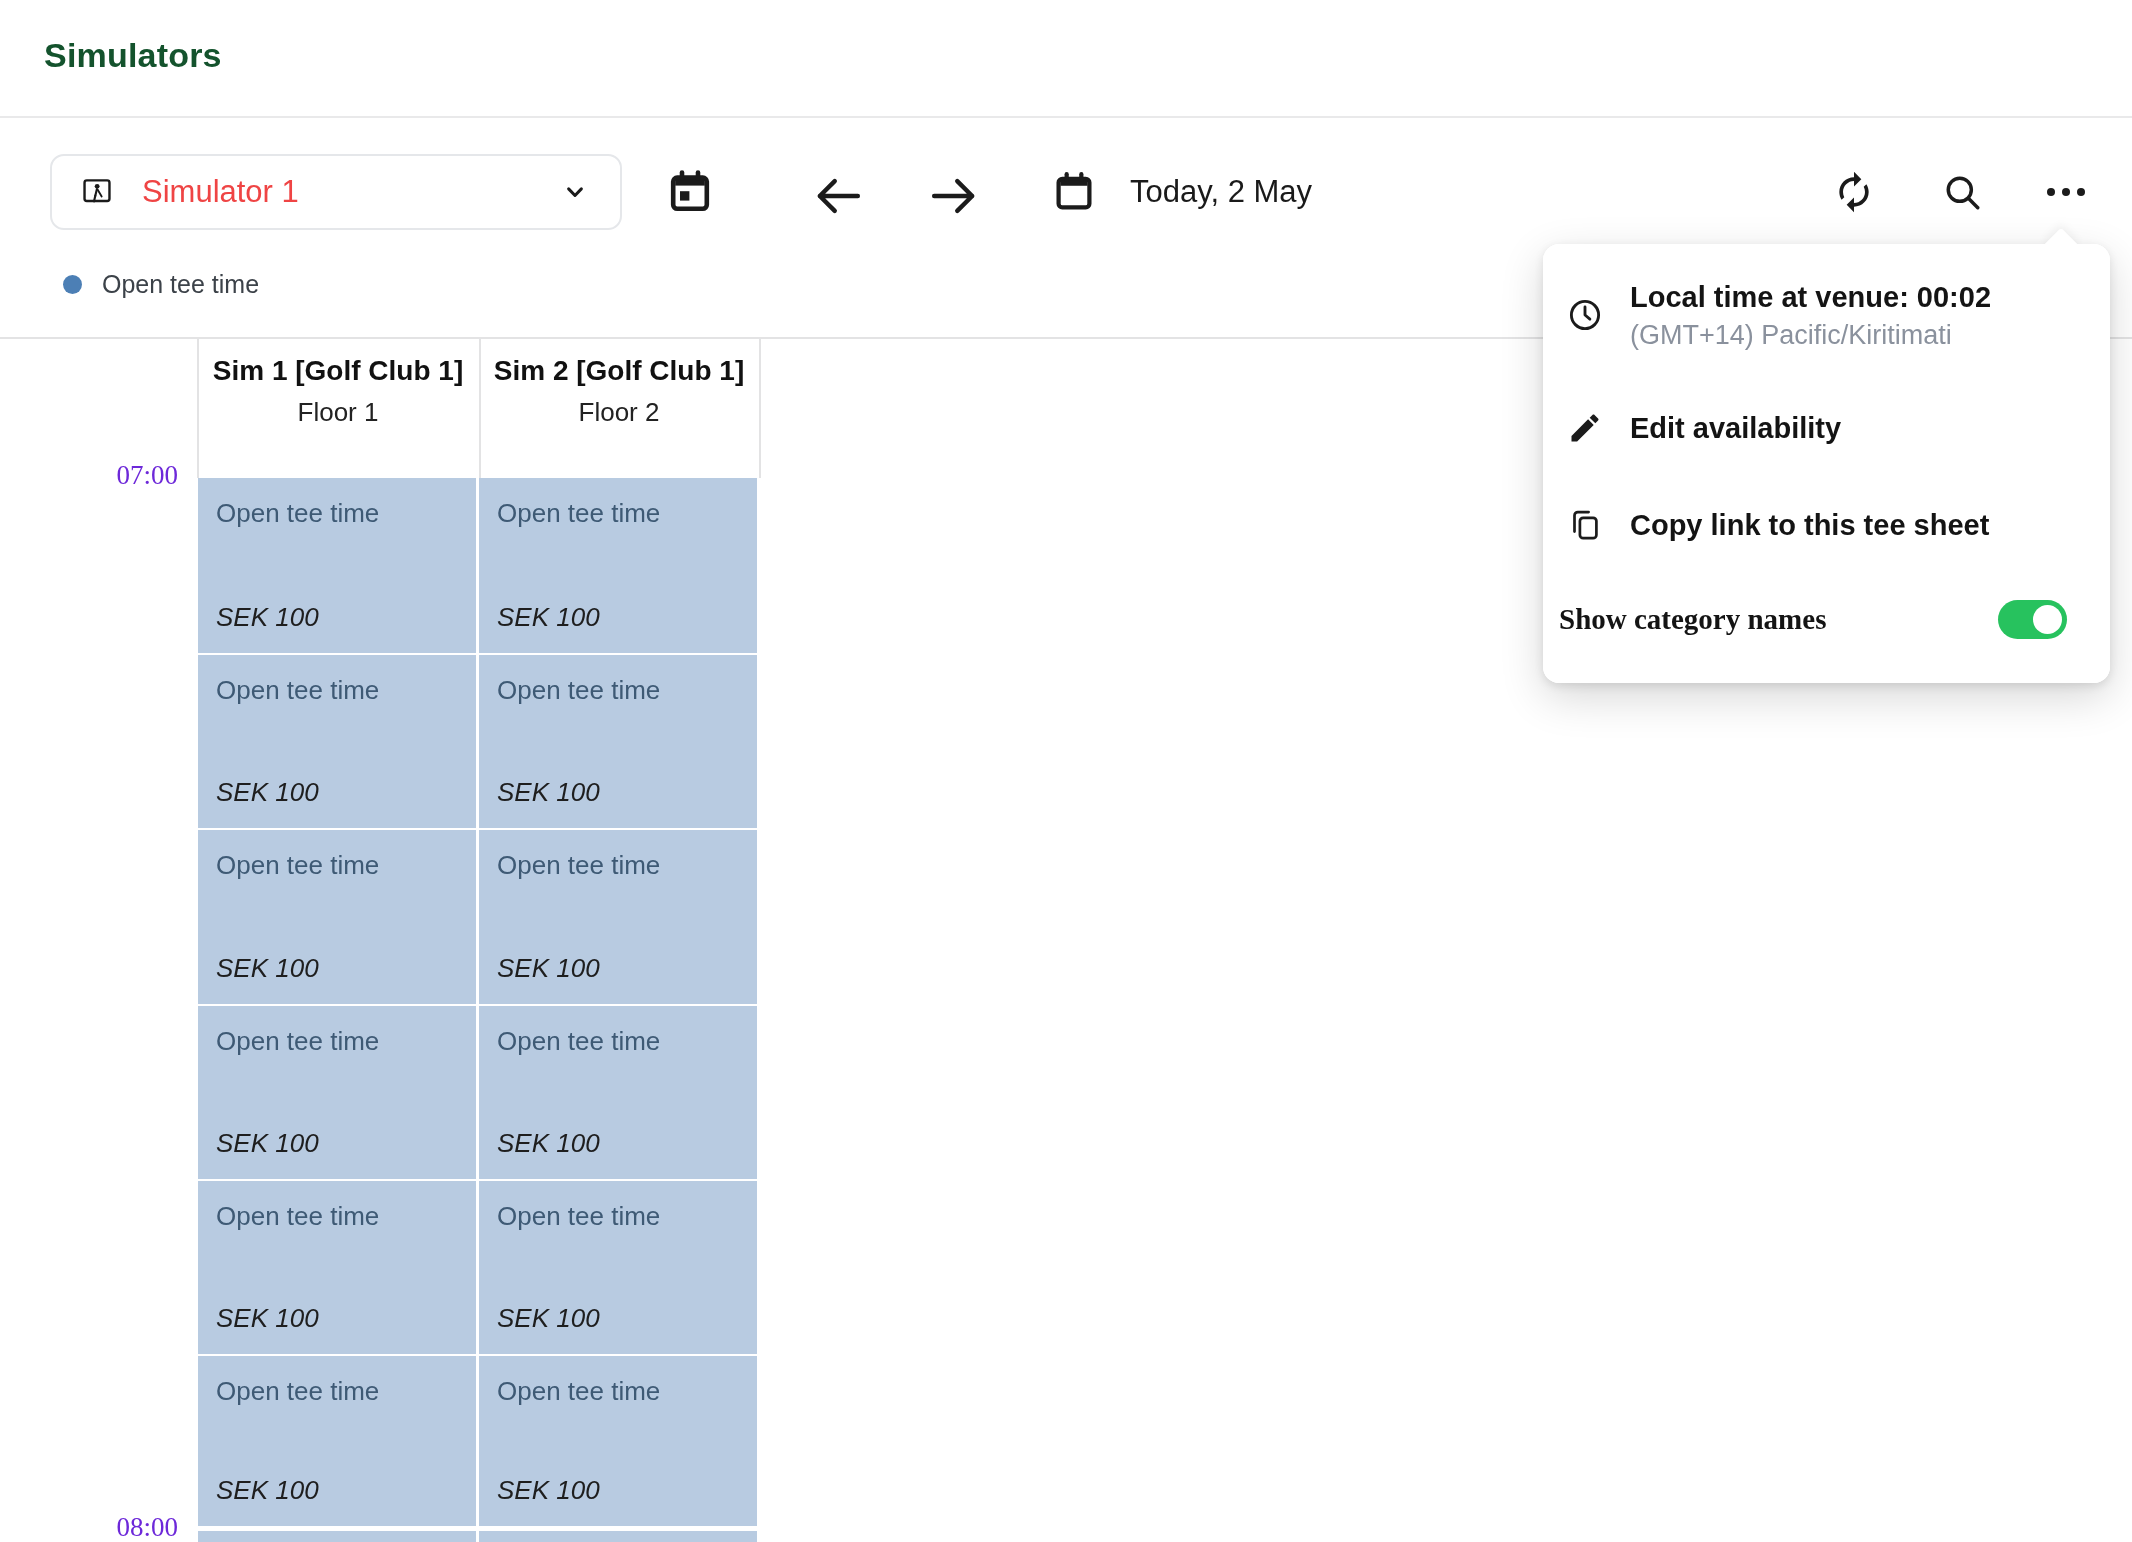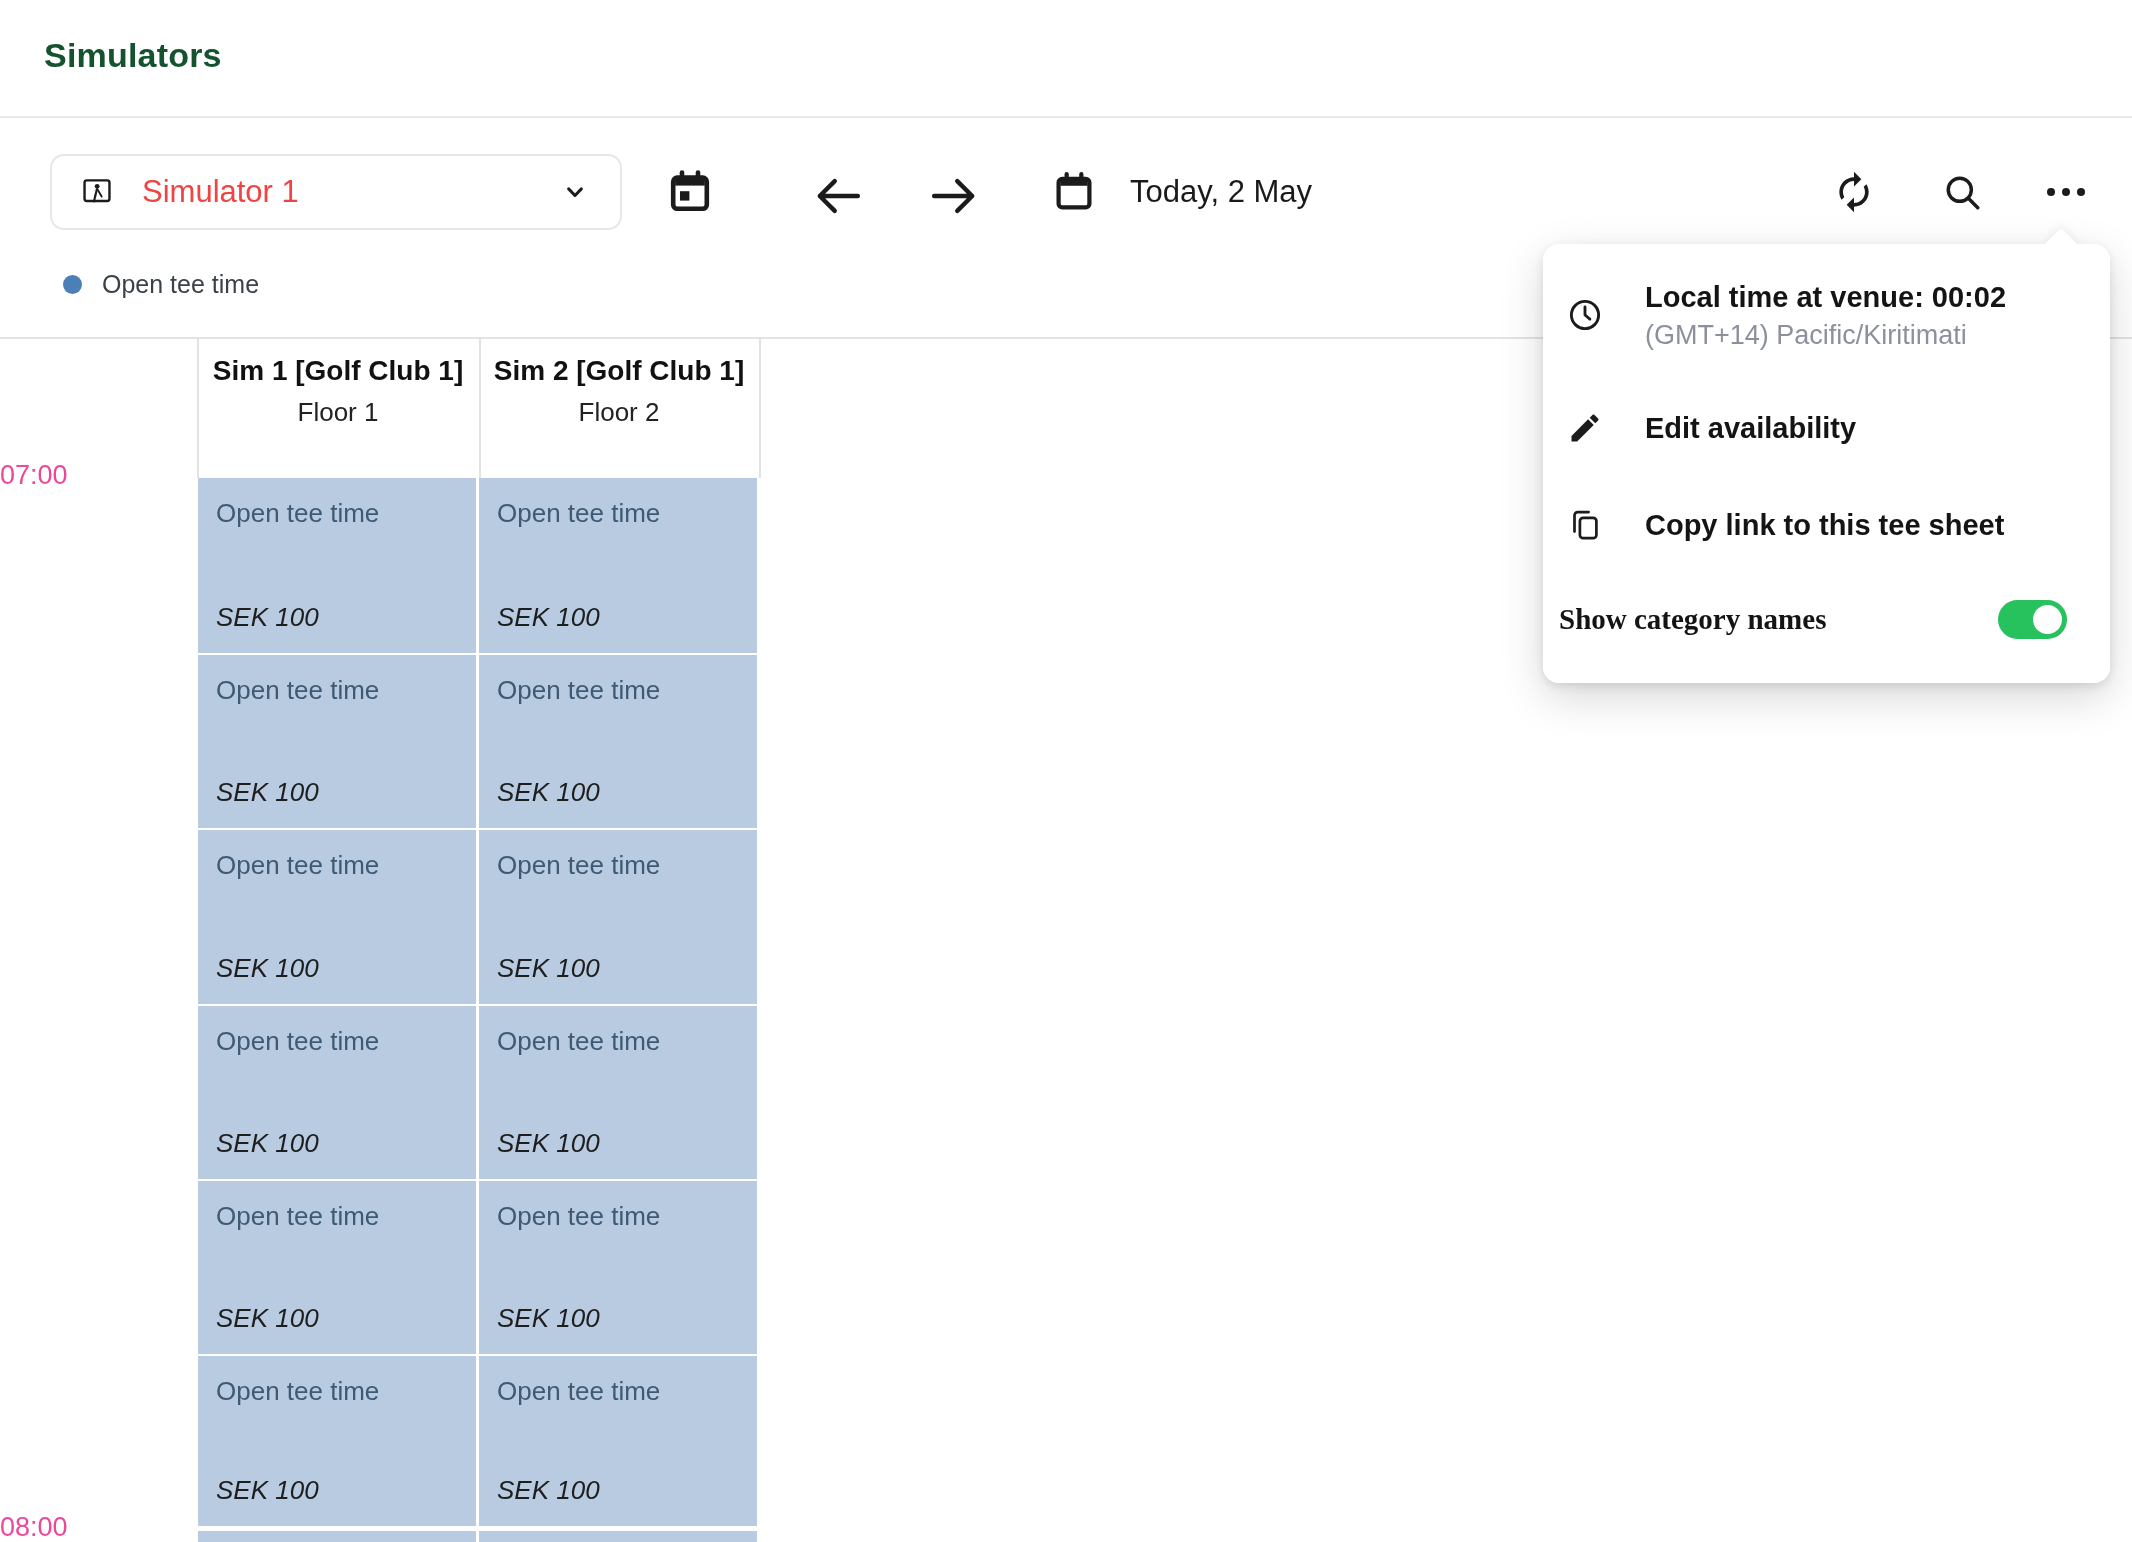--- a/index.html
+++ b/index.html
@@ -25,32 +25,32 @@
   .legend { position:absolute; left:63px; top:270px; display:flex; align-items:center; gap:20px; }
   .legend-dot { width:19px; height:19px; border-radius:50%; background:#4c7fb5; }
   .legend-label { font-size:25px; color:#3c4249; }
 
   
   .grid-topline { position:absolute; left:0; top:337px; width:2132px; height:0; border-top:2px solid #e3e3e4; }
   .hvline { position:absolute; top:337px; width:0; height:141px; border-left:2px solid #e3e3e4; }
   .col-header { position:absolute; top:339px; height:139px; text-align:center; padding-top:10px; }
   .col-header .t { font-size:28px; font-weight:700; line-height:43px; color:#111; }
   .col-header .s { font-size:26px; line-height:36px; color:#222; margin-top:2px; }
-  .time-label { position:absolute; left:0; width:178px; text-align:left; font-size:27px; color:#ec4899; }
+  .time-label { position:absolute; left:0; width:178px; text-align:right; font-size:27px; color:#6d28d9;font-family:Liberation Serif, serif; }
   .slot { position:absolute; overflow:hidden; cursor:pointer; }
   .slot-label { position:absolute; left:18px; top:20px; font-size:26px; }
   .slot-price { position:absolute; left:18px; bottom:20px; font-size:26px;font-style:italic; }
 
   
   .menu-panel { position:absolute; left:1543px; top:244px; width:567px; height:439px; background:#fff; border-radius:16px;
                 box-shadow:0 3px 10px rgba(0,0,0,.10), 0 14px 44px rgba(0,0,0,.16); z-index:20; }
   .menu-caret { position:absolute; top:-11px; left:505px; width:26px; height:26px; background:#fff; border-radius:4px;
                 transform:rotate(45deg); box-shadow:-3px -3px 8px rgba(0,0,0,.05); }
   .menu-inner { position:absolute; inset:0; border-radius:16px; background:#fff; }
-  .menu-item { position:absolute; left:22px; right:14px; display:flex; align-items:center; gap:40px; cursor:pointer; }
+  .menu-item { position:absolute; left:22px; right:14px; display:flex; align-items:center; gap:25px; cursor:pointer; }
   .mi-icon { width:40px; display:flex; justify-content:center; color:#1b1b1b; }
   .mi-title { font-size:29px; font-weight:700; color:#141414; line-height:38px; }
   .mi-sub { font-size:27px; color:#8a919d; line-height:34px; margin-top:2px; }
   .mi-label { font-size:29px; font-weight:700; color:#141414; }
   .toggle-row { position:absolute; left:16px; right:43px; top:352px; height:46px; display:flex; align-items:center; justify-content:space-between;font-family:Liberation Serif, serif; }
   .toggle { position:relative; width:69px; height:39px; border-radius:20px; background:#27c25e; cursor:pointer; }
   .toggle .knob { position:absolute; right:5px; top:5px; width:29px; height:29px; border-radius:50%; background:#fff; }
 </style>
 </head>
 <body>

